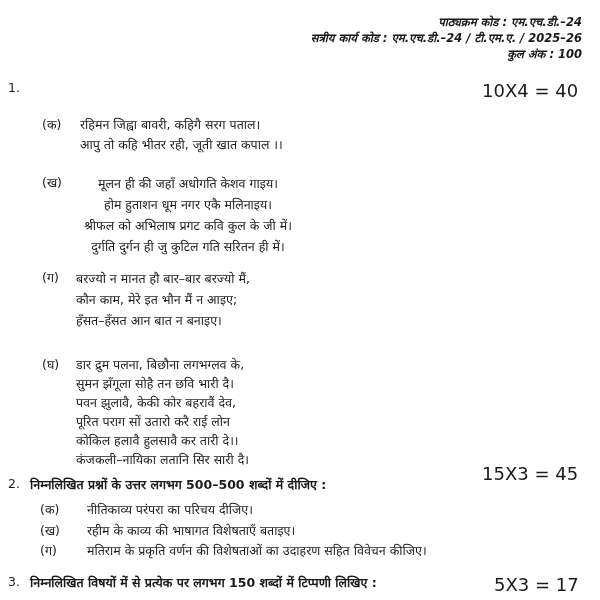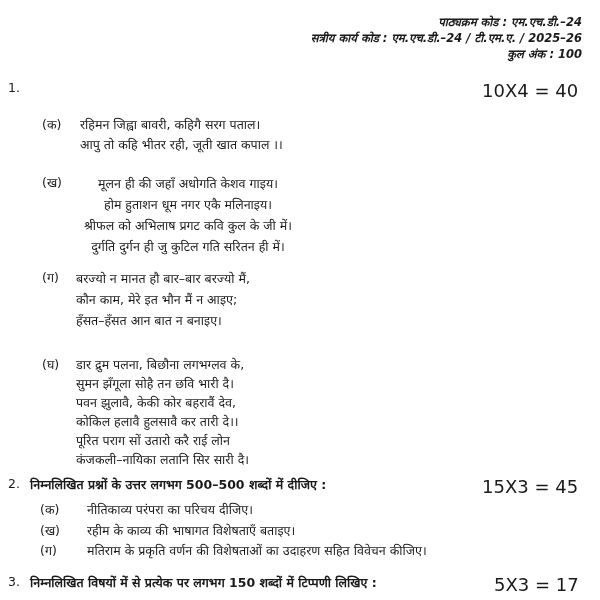--- a/index.html
+++ b/index.html
@@ -68,31 +68,31 @@
       <span class="pline">हँसत–हँसत आन बात न बनाइए।</span>
     </div>
   </div>
 
   <div class="part" style="top:355px; left:42px;">
     <span class="plabel">(घ)</span>
     <div class="plines" style="left:34px; line-height:19px;">
       <span class="pline">डार द्रुम पलना, बिछौना लगभग्लव के,</span>
       <span class="pline">सुमन झँगूला सोहै तन छवि भारी दै।</span>
       <span class="pline">पवन झुलावै, केकी कोर बहरावैं देव,</span>
+      <span class="pline">पूरित पराग सों उतारो करै राई लोन</span>
       <span class="pline">कोकिल हलावै हुलसावै कर तारी दे।।</span>
-      <span class="pline">पूरित पराग सों उतारो करै राई लोन</span>
       <span class="pline">कंजकली–नायिका लतानि सिर सारी दै।</span>
     </div>
   </div>
 
   <div class="qhead" style="top:476px;">
     <span class="qnum">2.</span>
     <span>निम्नलिखित प्रश्नों के उत्तर लगभग 500–500 शब्दों में दीजिए :</span>
   </div>
-  <div class="qmarks" style="top:476px; left:482px;text-align:center;">15X3 = 45</div>
+  <div class="qmarks" style="top:463px; left:482px;text-align:center;">15X3 = 45</div>
 
   <div class="sub" style="top:500px;">
     <div class="subrow">
       <span class="lbl">(क)</span>
       <span>नीतिकाव्य परंपरा का परिचय दीजिए।</span>
     </div>
     <div class="subrow">
       <span class="lbl">(ख)</span>
       <span>रहीम के काव्य की भाषागत विशेषताएँ बताइए।</span>
     </div>

